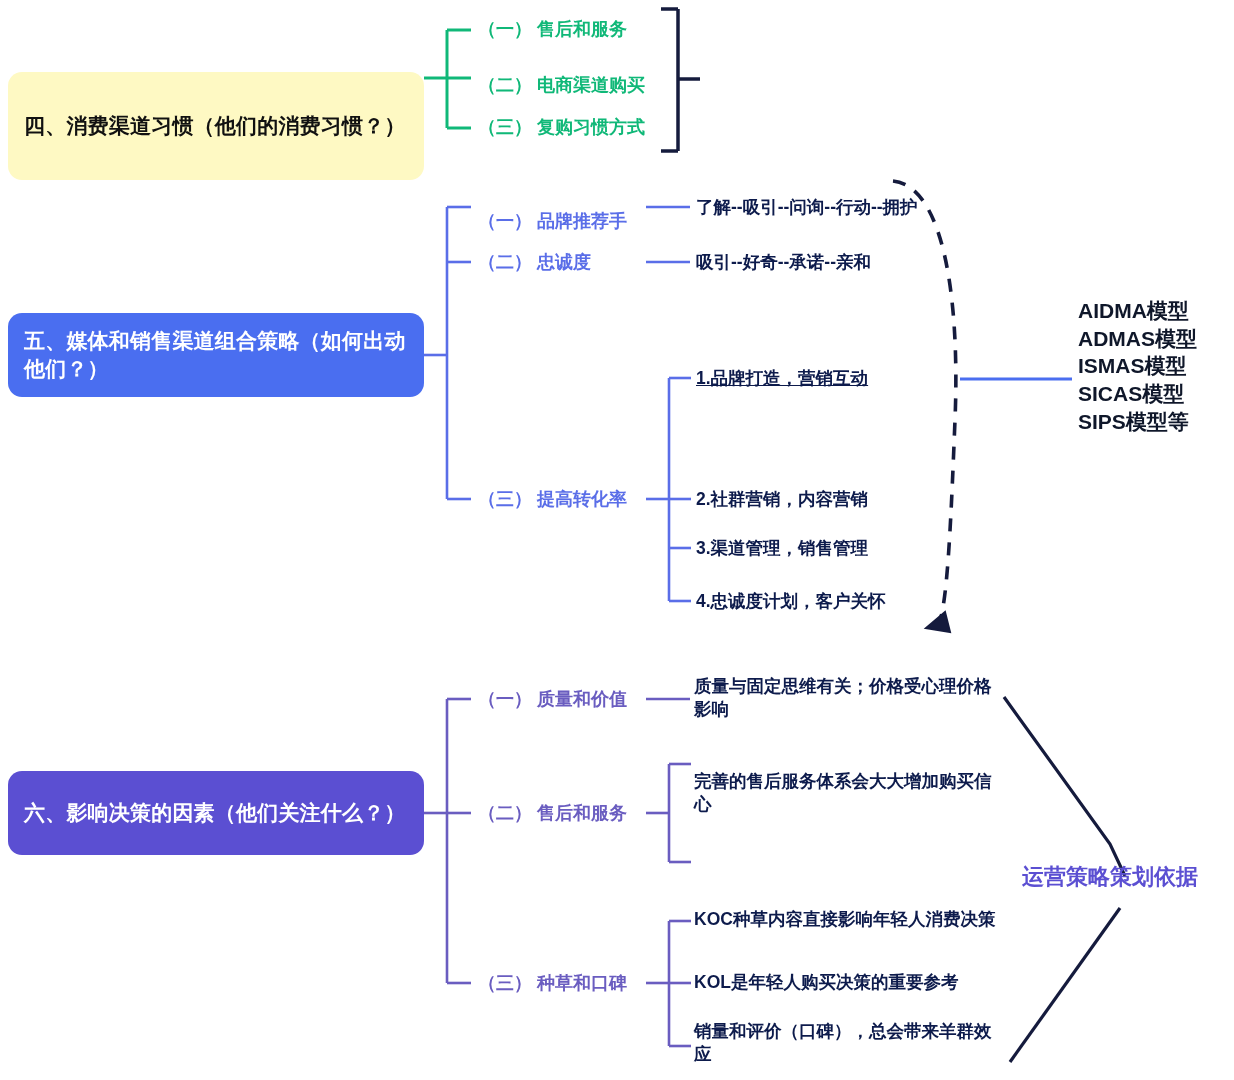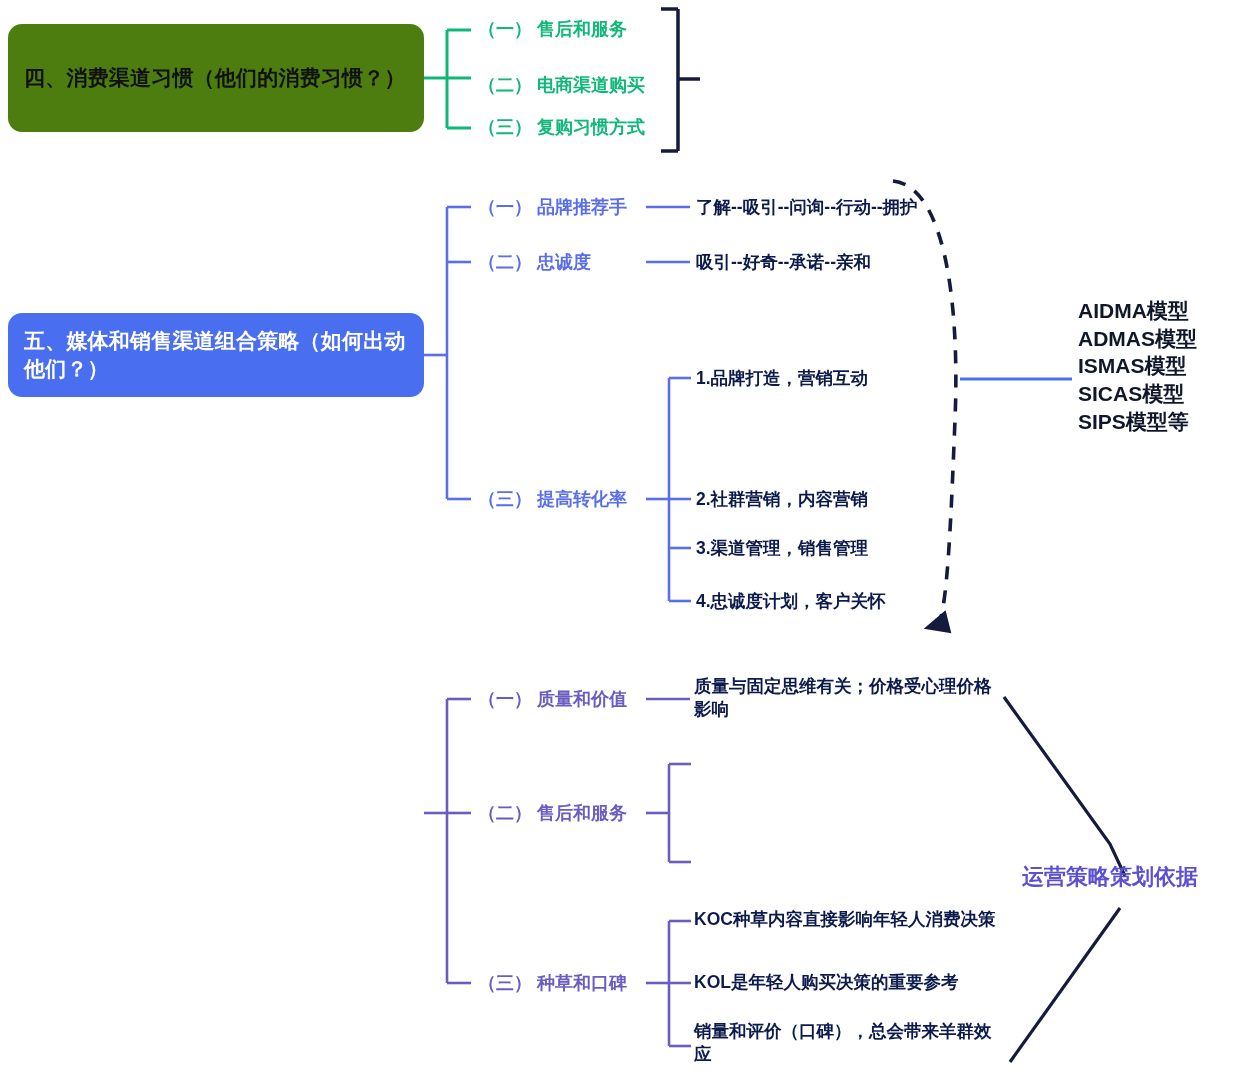--- a/index.html
+++ b/index.html
@@ -29,21 +29,21 @@
   
   .root{
     border-radius:14px;
     color:#ffffff;
     font-size:21px;
     padding:12px 16px;
     display:flex;
     align-items:center;
     letter-spacing:0.2px;
   }
-  .root.green{background:#4d7c0f;color:#111111;}
+  .root.green{background:#fef9c3;color:#111111;margin-top:48px;}
   .root.blue{background:#4a6ef0;}
   .root.purple{background:#5b4fd2;}
 
   
   .pill{
     border:2.5px solid #151b3d;
     border-radius:12px;
     background:#ffffff;
     font-size:22px;
     padding:10px 20px;
@@ -192,75 +192,81 @@
   <div class="node lbl green" style="left:478px; top:116px;">
     <span>（三）</span>
     <span>复购习惯方式</span>
   </div>
 
 
   <div class="node root blue" style="left:8px; top:313px; width:416px; height:84px;">
     <span>五、媒体和销售渠道组合策略（如何出动他们？）</span>
   </div>
 
-  <div class="node lbl blue" style="left:478px; top:196px;">
+  <div class="node lbl blue" style="left:478px; top:210px;">
     <span>（一）</span>
     <span>品牌推荐手</span>
   </div>
   <div class="node leaf nowrap" style="left:696px; top:196px;">
     <span>了解--吸引--问询--行动--拥护</span>
   </div>
 
   <div class="node lbl blue" style="left:478px; top:251px;">
     <span>（二）</span>
     <span>忠诚度</span>
   </div>
   <div class="node leaf nowrap" style="left:696px; top:251px;">
     <span>吸引--好奇--承诺--亲和</span>
   </div>
 
   <div class="node lbl blue" style="left:478px; top:488px;">
     <span>（三）</span>
     <span>提高转化率</span>
   </div>
 
-  <div class="node leaf nowrap" style="left:696px; top:367px;">
+  <div class="node leaf nowrap" style="left:696px; top:367px;text-decoration:underline;">
     <span>1.品牌打造，营销互动</span>
   </div>
   <div class="node leaf nowrap" style="left:696px; top:488px;">
     <span>2.社群营销，内容营销</span>
   </div>
   <div class="node leaf nowrap" style="left:696px; top:537px;">
     <span>3.渠道管理，销售管理</span>
   </div>
   <div class="node leaf nowrap" style="left:696px; top:590px;">
     <span>4.忠诚度计划，客户关怀</span>
   </div>
 
   <div class="models" style="left:1078px; top:297px;">
     <div>AIDMA模型</div>
     <div>ADMAS模型</div>
     <div>ISMAS模型</div>
     <div>SICAS模型</div>
     <div>SIPS模型等</div>
   </div>
 
+  <div class="node root purple" style="left:8px; top:771px; width:416px; height:84px;">
+    <span>六、影响决策的因素（他们关注什么？）</span>
+  </div>
 
   <div class="node lbl violet" style="left:478px; top:688px;">
     <span>（一）</span>
     <span>质量和价值</span>
   </div>
   <div class="node leaf wrap" style="left:694px; top:675px;">
     <span>质量与固定思维有关；价格受心理价格影响</span>
   </div>
 
   <div class="node lbl violet" style="left:478px; top:802px;">
     <span>（二）</span>
     <span>售后和服务</span>
   </div>
+  <div class="node leaf wrap" style="left:694px; top:770px;">
+    <span>完善的售后服务体系会大大增加购买信心</span>
+  </div>
 
   <div class="node lbl violet" style="left:478px; top:972px;">
     <span>（三）</span>
     <span>种草和口碑</span>
   </div>
   <div class="node leaf wrap" style="left:694px; top:908px;">
     <span>KOC种草内容直接影响年轻人消费决策</span>
   </div>
   <div class="node leaf nowrap" style="left:694px; top:971px;">
     <span>KOL是年轻人购买决策的重要参考</span>

